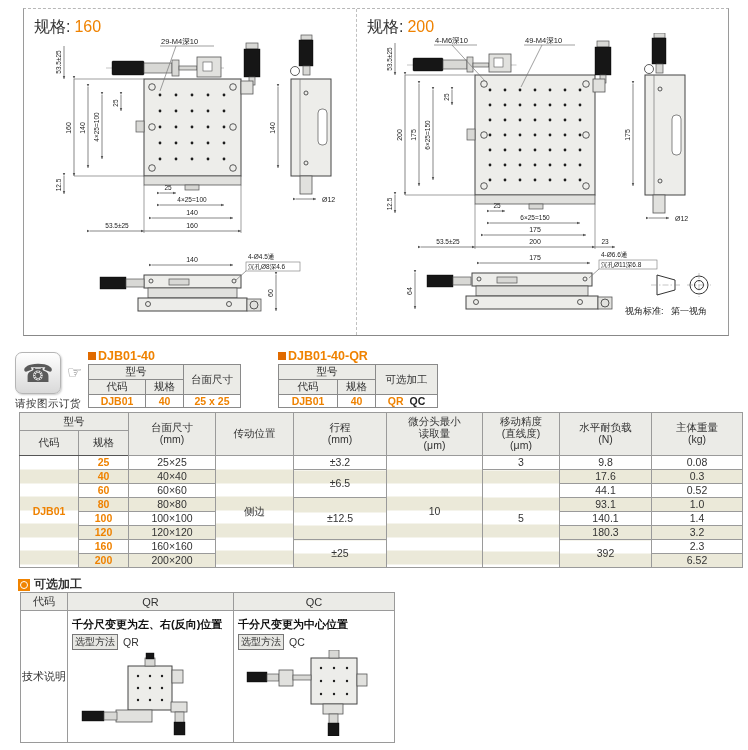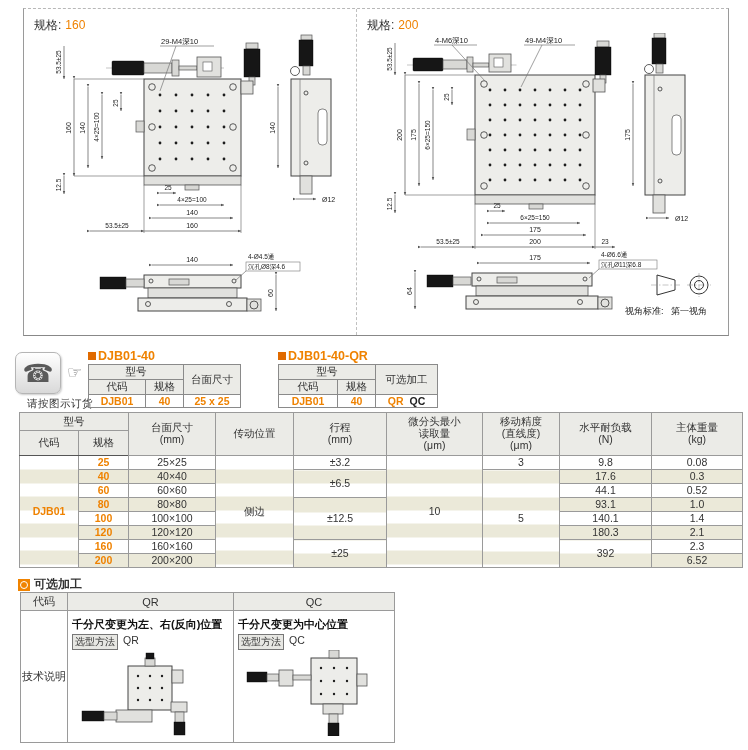--- a/index.html
+++ b/index.html
@@ -5,41 +5,41 @@
   html,body{margin:0;padding:0;background:#fff;}
   .page{position:relative;width:748px;height:750px;background:#fff;overflow:hidden;
         font-family:"Liberation Sans","DejaVu Sans",sans-serif;color:#333;}
   
   .dwg-panel{position:absolute;left:23px;top:8px;width:704px;height:326px;
              border-top:1px dashed #b8b8b8;border-left:1px solid #9a9a9a;
              border-right:1px solid #9a9a9a;border-bottom:1px solid #888;}
   .half{position:absolute;top:0;height:100%;}
   .half-l{left:0;width:341px;}
   .half-r{left:332px;width:362px;border-left:1px dashed #c0c0c0;}
-  .spec-label{position:absolute;left:10px;top:8px;font-size:12px;color:#333;}
+  .spec-label{position:absolute;left:10px;top:8px;font-size:16px;color:#333;}
   .spec-label .val{color:#ef8200;margin-left:4px;}
   svg{display:block;}
   svg text{font-family:"Liberation Sans","DejaVu Sans",sans-serif;fill:#222;}
   .d8{font-size:7.5px;} .d7{font-size:7px;} .d65{font-size:6.5px;} .d9{font-size:9px;}
   .ln{stroke:#777;stroke-width:0.7;fill:none;}
   .dimln{stroke:#555;stroke-width:0.7;fill:none;}
   .edge{stroke:#444;stroke-width:1;fill:#ededea;}
   .edge2{stroke:#555;stroke-width:0.8;fill:#e1e1de;}
   .dk{fill:#161616;stroke:#000;stroke-width:0.4;}
   .mt{fill:#d8d8d5;stroke:#555;stroke-width:0.7;}
   .hole{fill:none;stroke:#333;stroke-width:0.8;}
   .dot{fill:#1d1d1d;}
   .cl{stroke:#888;stroke-width:0.5;stroke-dasharray:6 2 1.5 2;fill:none;}
   
   .order{position:absolute;left:15px;top:352px;width:90px;}
   .phone-box{width:44px;height:40px;border:1px solid #b5b5b5;border-radius:7px;
              background:linear-gradient(#ffffff,#d9d9d9);display:flex;align-items:center;
              justify-content:center;font-size:25px;color:#5a5a5a;box-shadow:1px 1px 2px #ccc;}
   .hand{position:absolute;left:52px;top:10px;font-size:17px;color:#777;}
-  .order-caption{margin-top:3px;font-size:10.5px;color:#333;letter-spacing:0.5px;text-align:center;}
+  .order-caption{margin-top:3px;font-size:10.5px;color:#333;letter-spacing:0.5px;}
   
   .ct{position:absolute;font-size:10.5px;}
   .ct-title{color:#ef8200;font-weight:bold;font-size:12.5px;margin-bottom:1px;}
   .ct-title .sq{display:inline-block;width:8px;height:8px;background:#e06a00;margin-right:2px;}
   .ct table{border-collapse:collapse;table-layout:fixed;}
   .ct th,.ct td{border:1px solid #8a8a8a;padding:0 2px;height:12px;text-align:center;
                 font-size:10.5px;font-weight:normal;}
   .ct thead th{background:#ebebe7;}
   .ct .val{color:#ef8200;font-weight:bold;}
   .ct table{border-top:1.5px solid #555;border-bottom:1.5px solid #555;}
@@ -64,21 +64,21 @@
               align-items:center;justify-content:center;}
   .opt-bullet i{display:block;width:6px;height:6px;border:1.5px solid #fff;border-radius:50%;}
   .opt{position:absolute;left:20px;top:592px;border-collapse:collapse;table-layout:fixed;
        border-top:1.8px solid #4a4a4a;border-bottom:1.8px solid #4a4a4a;
        border-left:1px solid #8a8a8a;border-right:1px solid #8a8a8a;}
   .opt th,.opt td{border:1px solid #9a9a9a;font-size:11px;font-weight:normal;}
   .opt thead th{background:#ebebe7;height:15px;text-align:center;}
   .opt td.rowlabel{text-align:center;vertical-align:middle;}
   .opt td.cell{vertical-align:top;padding:6px 4px;height:118px;}
   .opt .desc{font-weight:bold;font-size:11px;color:#111;}
-  .opt .method{margin-top:2px;font-size:10.5px;display:flex;}
+  .opt .method{margin-top:2px;font-size:10.5px;display:flex;align-items:center;}
   .opt .mbox{border:1px solid #777;background:#e7e7e3;padding:0 2px;font-size:10px;}
   .opt .mval{margin-left:5px;}
 </style>
 </head>
 <body>
 
 <div class="page">
 
   <div class="dwg-panel">
 
@@ -529,21 +529,21 @@
       <tr>
         <td class="size-col">100</td>
         <td>100×100</td>
         <td>140.1</td>
         <td>1.4</td>
       </tr>
       <tr>
         <td class="size-col">120</td>
         <td>120×120</td>
         <td>180.3</td>
-        <td>2.1</td>
+        <td>3.2</td>
       </tr>
       <tr>
         <td class="size-col">160</td>
         <td>160×160</td>
         <td rowspan="2" class="m-w">±25</td>
         <td rowspan="2" class="m-w">392</td>
         <td>2.3</td>
       </tr>
       <tr>
         <td class="size-col">200</td>

